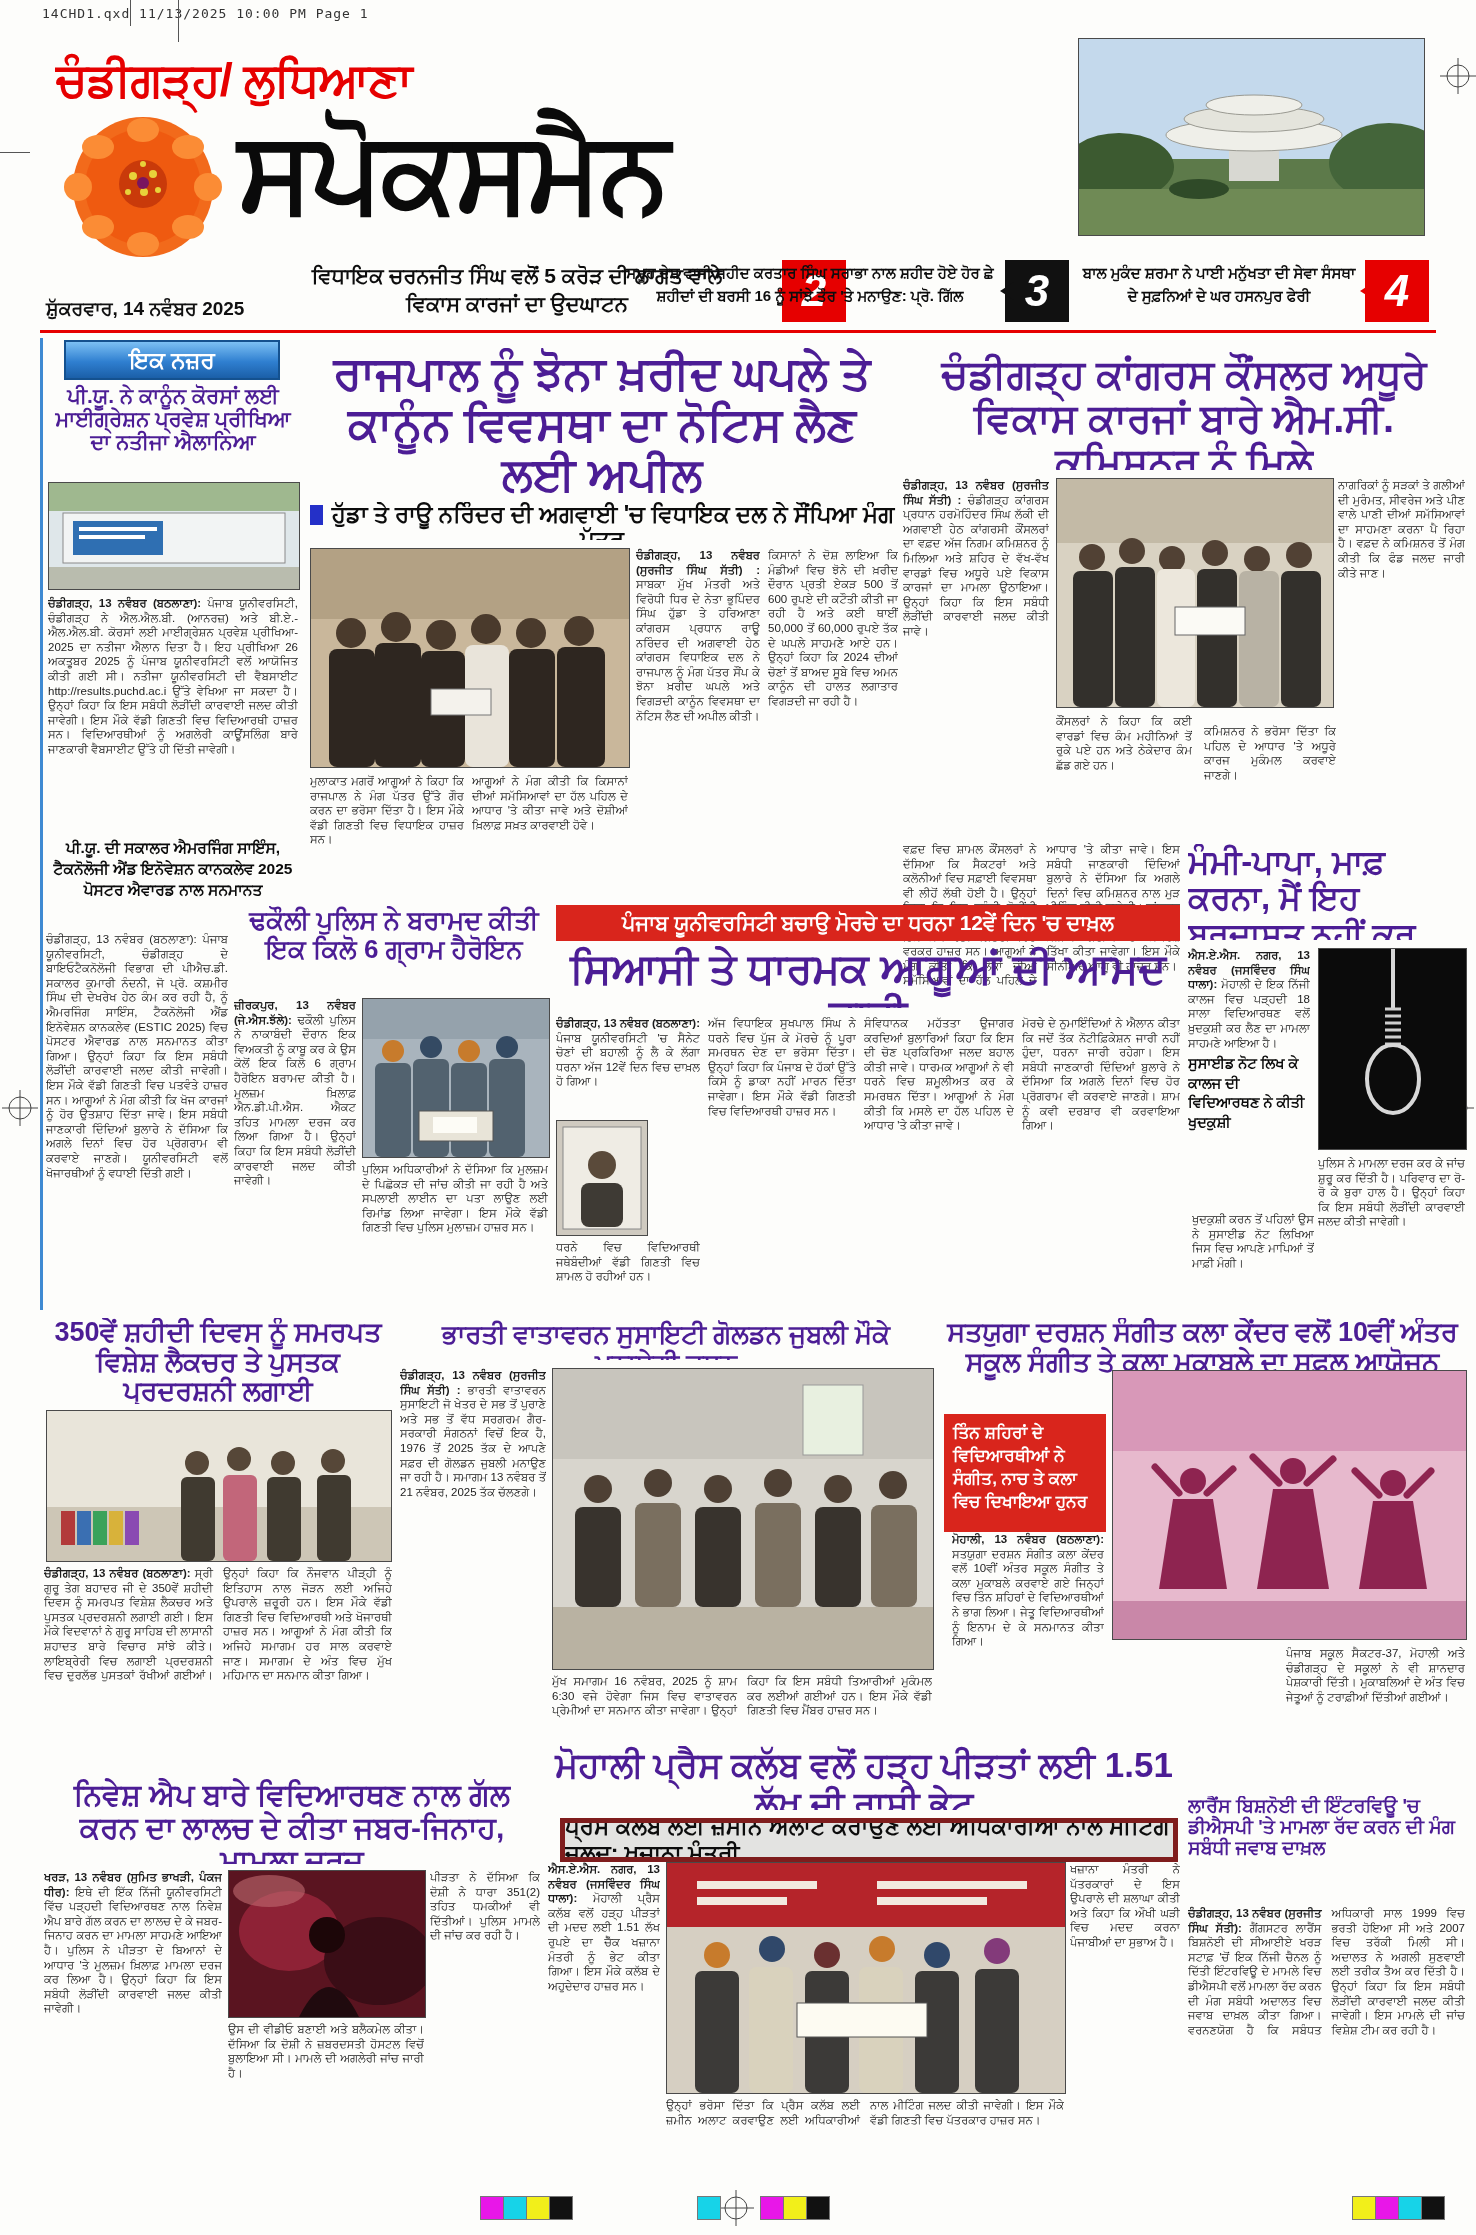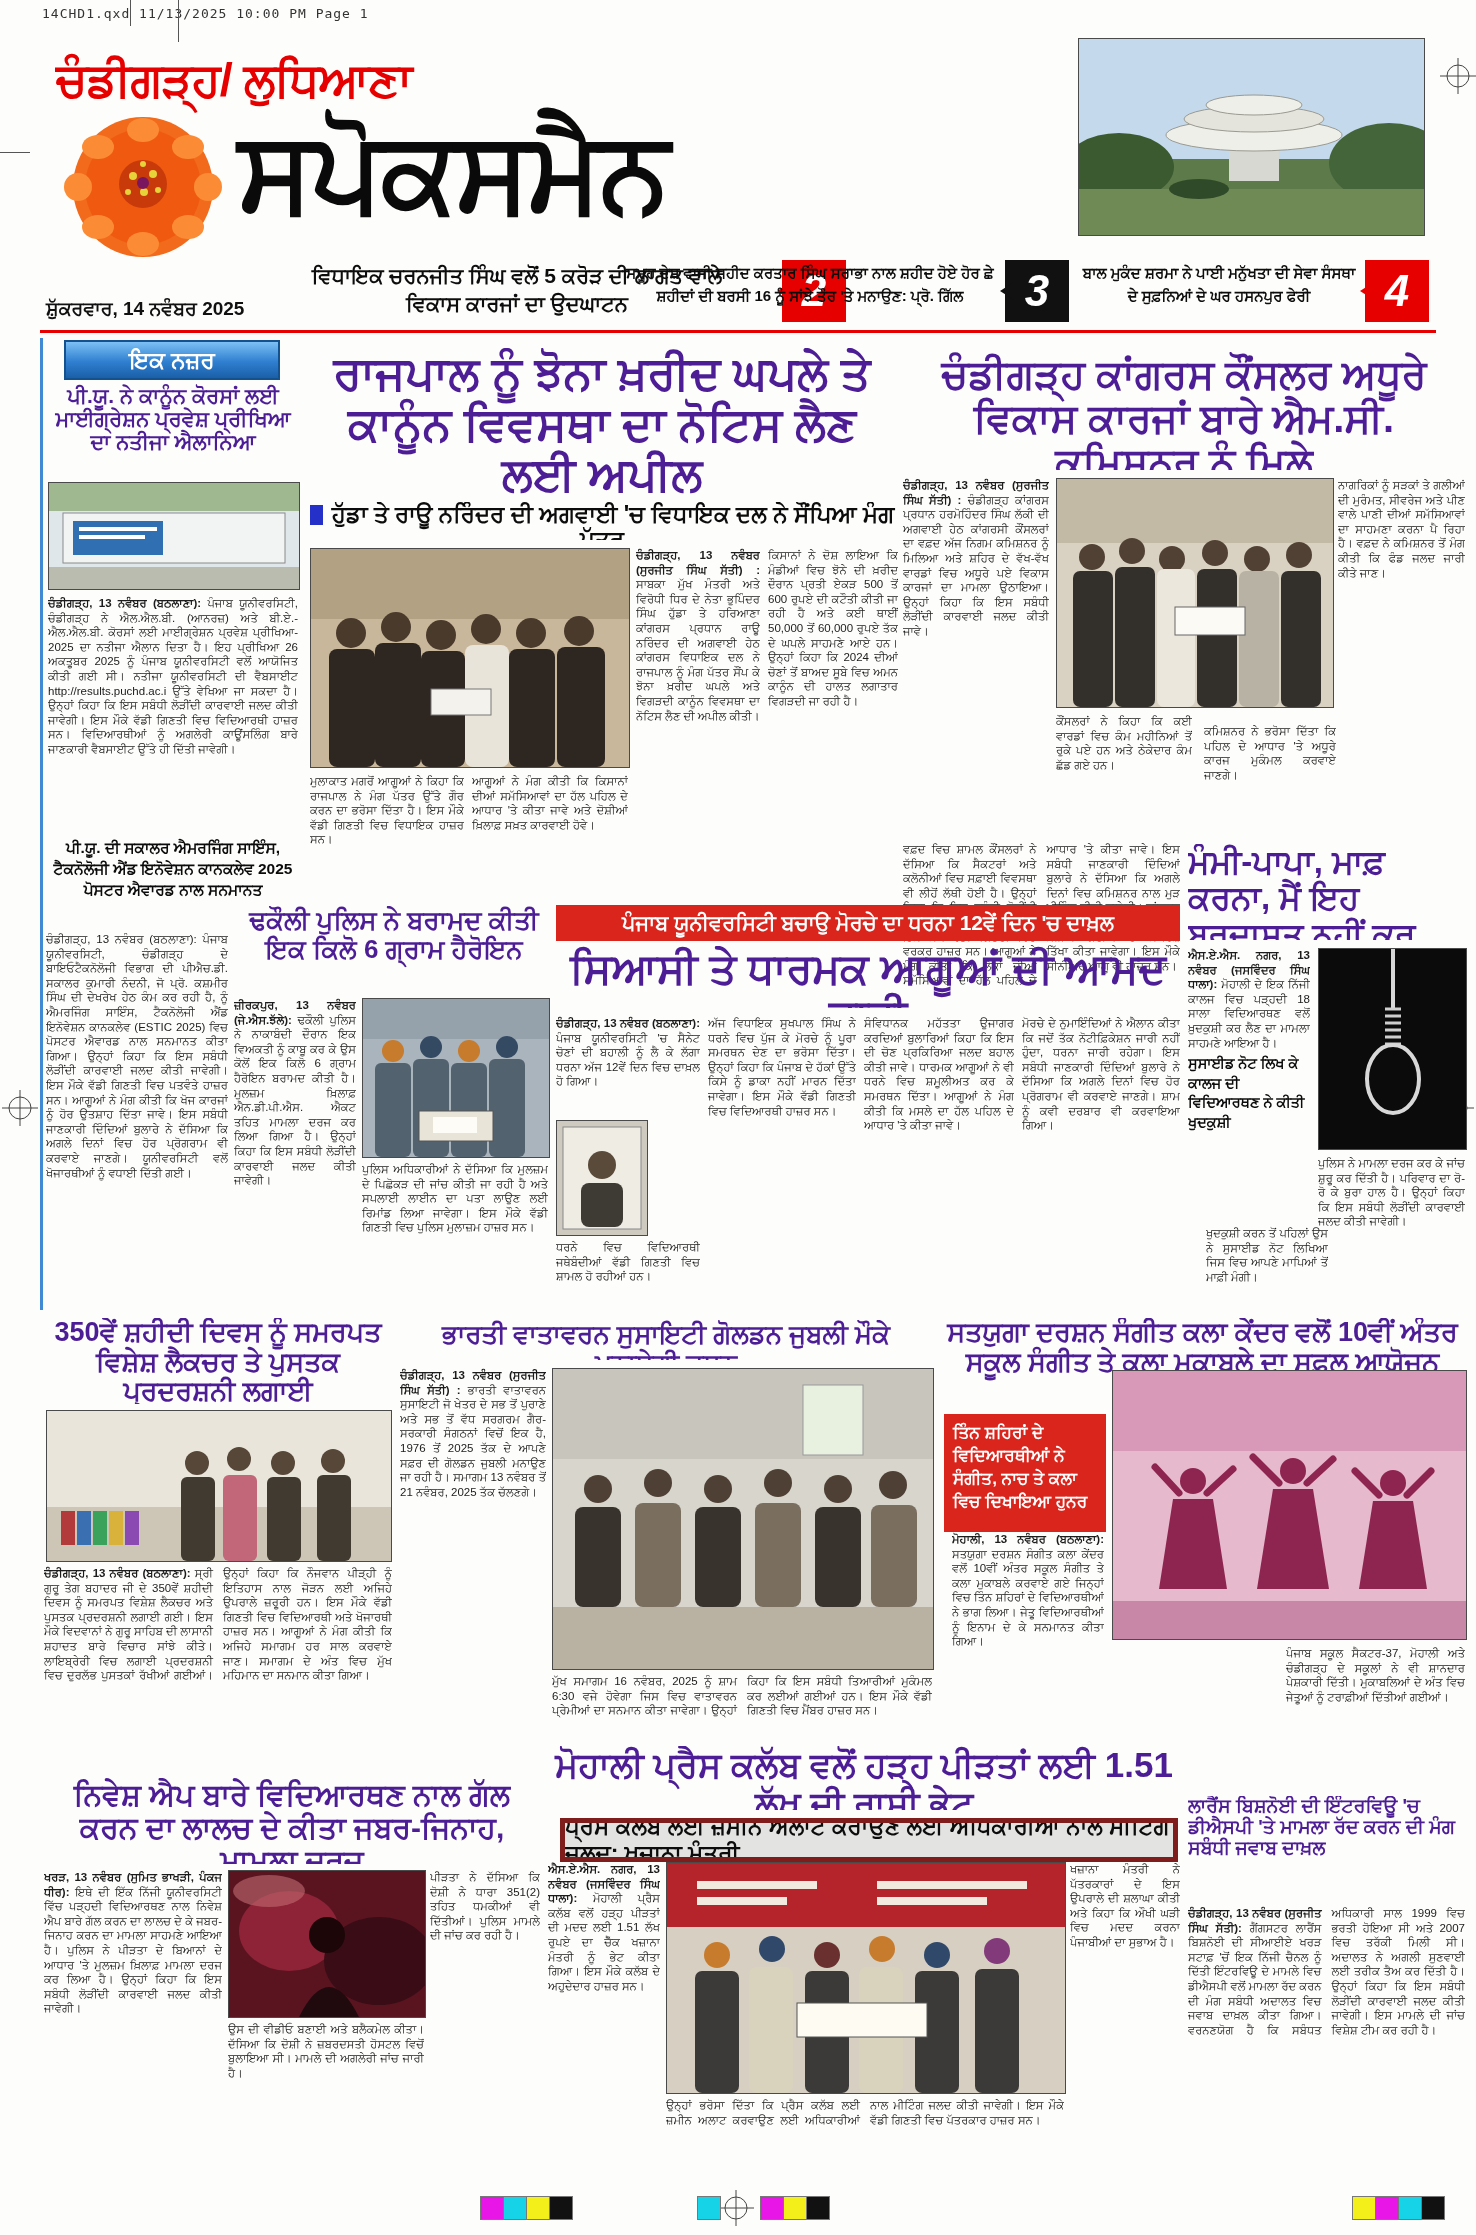--- a/index.html
+++ b/index.html
@@ -239,21 +239,21 @@
     </svg>
   </div>
   <p class="abs body" style="left:1338px;top:478px;width:127px;height:354px;margin:0;">ਨਾਗਰਿਕਾਂ ਨੂੰ ਸੜਕਾਂ ਤੇ ਗਲੀਆਂ ਦੀ ਮੁਰੰਮਤ, ਸੀਵਰੇਜ ਅਤੇ ਪੀਣ ਵਾਲੇ ਪਾਣੀ ਦੀਆਂ ਸਮੱਸਿਆਵਾਂ ਦਾ ਸਾਹਮਣਾ ਕਰਨਾ ਪੈ ਰਿਹਾ ਹੈ। ਵਫ਼ਦ ਨੇ ਕਮਿਸ਼ਨਰ ਤੋਂ ਮੰਗ ਕੀਤੀ ਕਿ ਫੰਡ ਜਲਦ ਜਾਰੀ ਕੀਤੇ ਜਾਣ।</p>
   <p class="abs body" style="left:1056px;top:714px;width:136px;height:118px;margin:0;">ਕੌਂਸਲਰਾਂ ਨੇ ਕਿਹਾ ਕਿ ਕਈ ਵਾਰਡਾਂ ਵਿਚ ਕੰਮ ਮਹੀਨਿਆਂ ਤੋਂ ਰੁਕੇ ਪਏ ਹਨ ਅਤੇ ਠੇਕੇਦਾਰ ਕੰਮ ਛੱਡ ਗਏ ਹਨ।</p>
   <p class="abs body" style="left:1200px;top:720px;width:132px;height:118px;margin:4px;">ਕਮਿਸ਼ਨਰ ਨੇ ਭਰੋਸਾ ਦਿੱਤਾ ਕਿ ਪਹਿਲ ਦੇ ਆਧਾਰ 'ਤੇ ਅਧੂਰੇ ਕਾਰਜ ਮੁਕੰਮਲ ਕਰਵਾਏ ਜਾਣਗੇ।</p>
   <p class="abs body cols2" style="left:903px;top:842px;width:277px;height:464px;margin:0;">ਵਫ਼ਦ ਵਿਚ ਸ਼ਾਮਲ ਕੌਂਸਲਰਾਂ ਨੇ ਦੱਸਿਆ ਕਿ ਸੈਕਟਰਾਂ ਅਤੇ ਕਲੋਨੀਆਂ ਵਿਚ ਸਫ਼ਾਈ ਵਿਵਸਥਾ ਵੀ ਲੀਹੋਂ ਲੱਥੀ ਹੋਈ ਹੈ। ਉਨ੍ਹਾਂ ਕਿਹਾ ਕਿ ਇਸ ਸਬੰਧੀ ਲੋੜੀਂਦੀ ਕਾਰਵਾਈ ਜਲਦ ਕੀਤੀ ਜਾਵੇਗੀ। ਇਸ ਮੌਕੇ ਵੱਡੀ ਗਿਣਤੀ ਵਿਚ ਵਰਕਰ ਹਾਜ਼ਰ ਸਨ। ਆਗੂਆਂ ਨੇ ਮੰਗ ਕੀਤੀ ਕਿ ਲੋਕਾਂ ਦੀਆਂ ਸਮੱਸਿਆਵਾਂ ਦਾ ਹੱਲ ਪਹਿਲ ਦੇ ਆਧਾਰ 'ਤੇ ਕੀਤਾ ਜਾਵੇ। ਇਸ ਸਬੰਧੀ ਜਾਣਕਾਰੀ ਦਿੰਦਿਆਂ ਬੁਲਾਰੇ ਨੇ ਦੱਸਿਆ ਕਿ ਅਗਲੇ ਦਿਨਾਂ ਵਿਚ ਕਮਿਸ਼ਨਰ ਨਾਲ ਮੁੜ ਮੀਟਿੰਗ ਕੀਤੀ ਜਾਵੇਗੀ। ਕਾਂਗਰਸ ਪ੍ਰਧਾਨ ਨੇ ਕਿਹਾ ਕਿ ਜੇ ਮੰਗਾਂ ਨਾ ਮੰਨੀਆਂ ਗਈਆਂ ਤਾਂ ਸੰਘਰਸ਼ ਤਿੱਖਾ ਕੀਤਾ ਜਾਵੇਗਾ। ਇਸ ਮੌਕੇ ਸੀਨੀਅਰ ਆਗੂ ਵੀ ਹਾਜ਼ਰ ਸਨ।</p>
 
   <div class="abs hl left" style="left:1188px;top:844px;width:277px;height:96px;font-size:33px;">ਮੰਮੀ-ਪਾਪਾ, ਮਾਫ਼ ਕਰਨਾ, ਮੈਂ ਇਹ ਬਰਦਾਸ਼ਤ ਨਹੀਂ ਕਰ ਸਕੀ...</div>
   <p class="abs body" style="left:1188px;top:948px;width:122px;height:100px;margin:0;"><b>ਐਸ.ਏ.ਐਸ. ਨਗਰ, 13 ਨਵੰਬਰ (ਜਸਵਿੰਦਰ ਸਿੰਘ ਧਾਲਾ):</b> <span>ਮੋਹਾਲੀ ਦੇ ਇਕ ਨਿੱਜੀ ਕਾਲਜ ਵਿਚ ਪੜ੍ਹਦੀ 18 ਸਾਲਾ ਵਿਦਿਆਰਥਣ ਵਲੋਂ ਖ਼ੁਦਕੁਸ਼ੀ ਕਰ ਲੈਣ ਦਾ ਮਾਮਲਾ ਸਾਹਮਣੇ ਆਇਆ ਹੈ।</span></p>
   <div class="abs boldbox" style="left:1188px;top:1054px;width:122px;height:148px;">ਸੁਸਾਈਡ ਨੋਟ ਲਿਖ ਕੇ ਕਾਲਜ ਦੀ ਵਿਦਿਆਰਥਣ ਨੇ ਕੀਤੀ ਖੁਦਕੁਸ਼ੀ</div>
-  <p class="abs body" style="left:1188px;top:1208px;width:122px;height:100px;margin:18px;">ਖੁਦਕੁਸ਼ੀ ਕਰਨ ਤੋਂ ਪਹਿਲਾਂ ਉਸ ਨੇ ਸੁਸਾਈਡ ਨੋਟ ਲਿਖਿਆ ਜਿਸ ਵਿਚ ਆਪਣੇ ਮਾਪਿਆਂ ਤੋਂ ਮਾਫ਼ੀ ਮੰਗੀ।</p>
+  <p class="abs body" style="left:1188px;top:1208px;width:122px;height:100px;margin:4px;">ਖੁਦਕੁਸ਼ੀ ਕਰਨ ਤੋਂ ਪਹਿਲਾਂ ਉਸ ਨੇ ਸੁਸਾਈਡ ਨੋਟ ਲਿਖਿਆ ਜਿਸ ਵਿਚ ਆਪਣੇ ਮਾਪਿਆਂ ਤੋਂ ਮਾਫ਼ੀ ਮੰਗੀ।</p>
   <div class="abs ph" style="left:1318px;top:948px;width:147px;height:200px;">
     <svg width="147" height="200">
       <rect width="147" height="200" fill="#0b0b0b"></rect>
       <line x1="74" y1="0" x2="74" y2="60" stroke="#d8d8d8" stroke-width="4"></line>
       <g stroke="#cfcfcf" stroke-width="3" fill="none">
         <path d="M66 60 h16 M66 67 h16 M66 74 h16 M66 81 h16 M66 88 h16 M66 95 h16"></path>
       </g>
       <ellipse cx="74" cy="130" rx="26" ry="34" fill="none" stroke="#d8d8d8" stroke-width="4"></ellipse>
     </svg>
   </div>

